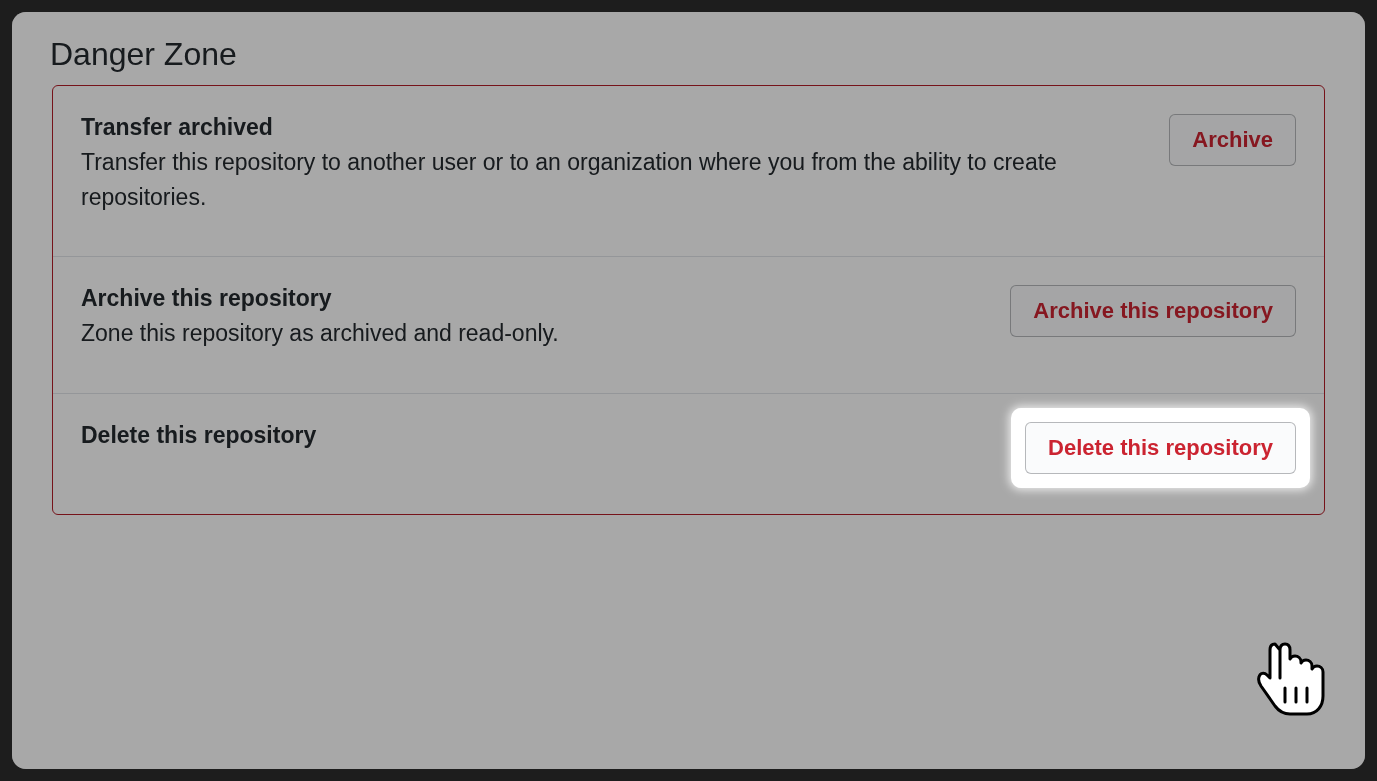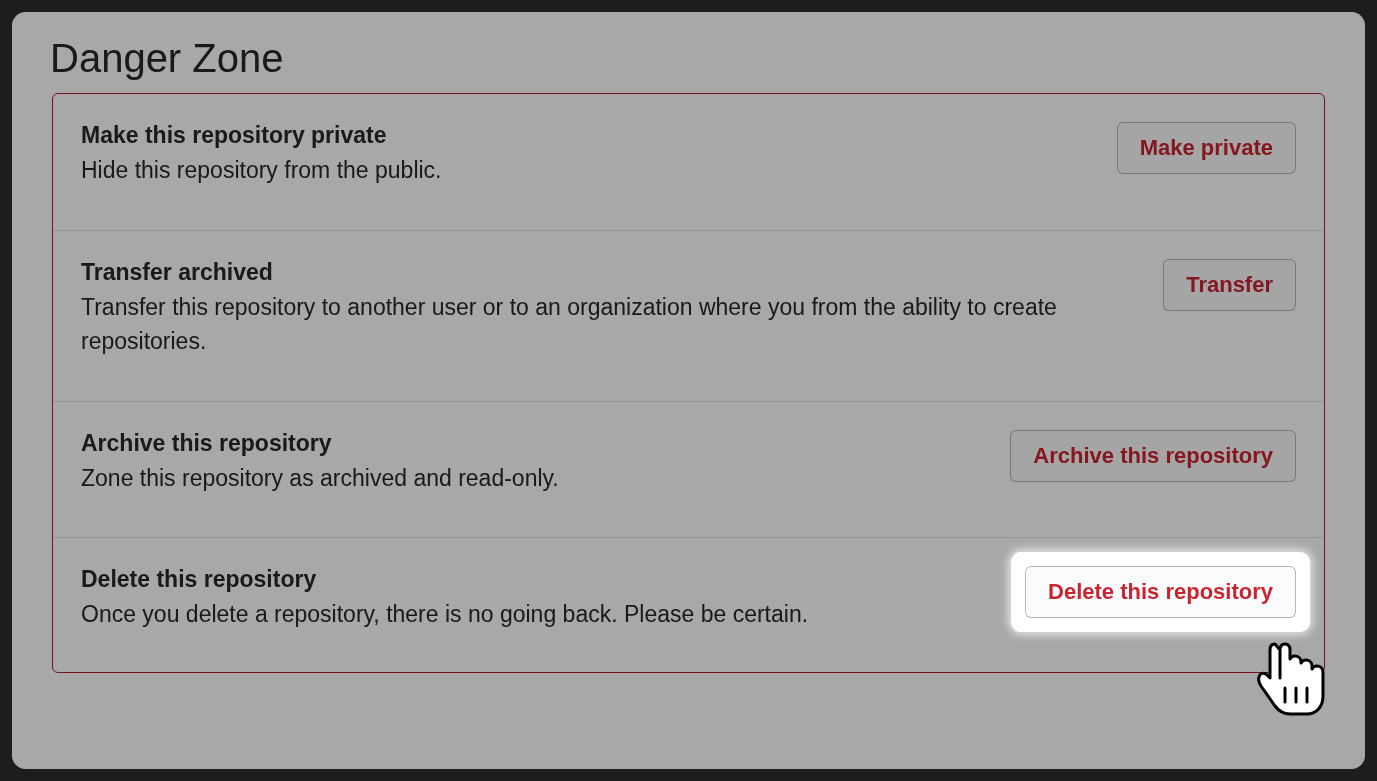--- a/index.html
+++ b/index.html
@@ -29,21 +29,21 @@
       inset: 0;
       background: rgba(0,0,0,0.34);
       pointer-events: none;
       z-index: 5;
     }
     .content {
       padding: 24px 40px 40px 40px;
       position: relative;
     }
     .section-title {
-      font-size: 40px;
+      font-size: 32px;
       font-weight: 400;
       color: #24292e;
       margin-bottom: 12px;
       margin-left: -2px;
     }
     .danger-box {
       border: 1px solid #b31d28;
       border-radius: 6px;
       overflow: hidden;
     }
@@ -115,48 +115,40 @@
   </style>
 </head>
 <body>
 
 <div class="outer-frame">
   <div class="content">
     <h2 class="section-title">Danger Zone</h2>
 
     <div class="danger-box">
 
-      <div class="danger-item">
-        <div class="danger-text">
-          <div class="danger-title">Make this repository private</div>
-          <div class="danger-desc">Hide this repository from the public.</div>
-        </div>
-        <button class="danger-btn">Make private</button>
-      </div>
 
       <div class="danger-item">
         <div class="danger-text">
           <div class="danger-title">Transfer archived</div>
           <div class="danger-desc">Transfer this repository to another user or to an organization where you from the ability to create repositories.</div>
         </div>
-        <button class="danger-btn">Transfer</button>
+        <button class="danger-btn">Archive</button>
       </div>
 
       <div class="danger-item">
         <div class="danger-text">
           <div class="danger-title">Archive this repository</div>
           <div class="danger-desc">Zone this repository as archived and read-only.</div>
         </div>
         <button class="danger-btn">Archive this repository</button>
       </div>
 
       <div class="danger-item">
         <div class="danger-text">
           <div class="danger-title">Delete this repository</div>
-          <div class="danger-desc">Once you delete a repository, there is no going back. Please be certain.</div>
         </div>
         <span class="highlight-wrap">
           <span class="highlight-glow"></span>
           <button class="danger-btn">Delete this repository</button>
         </span>
       </div>
 
     </div>
   </div>
   <div class="dim-overlay"></div>

